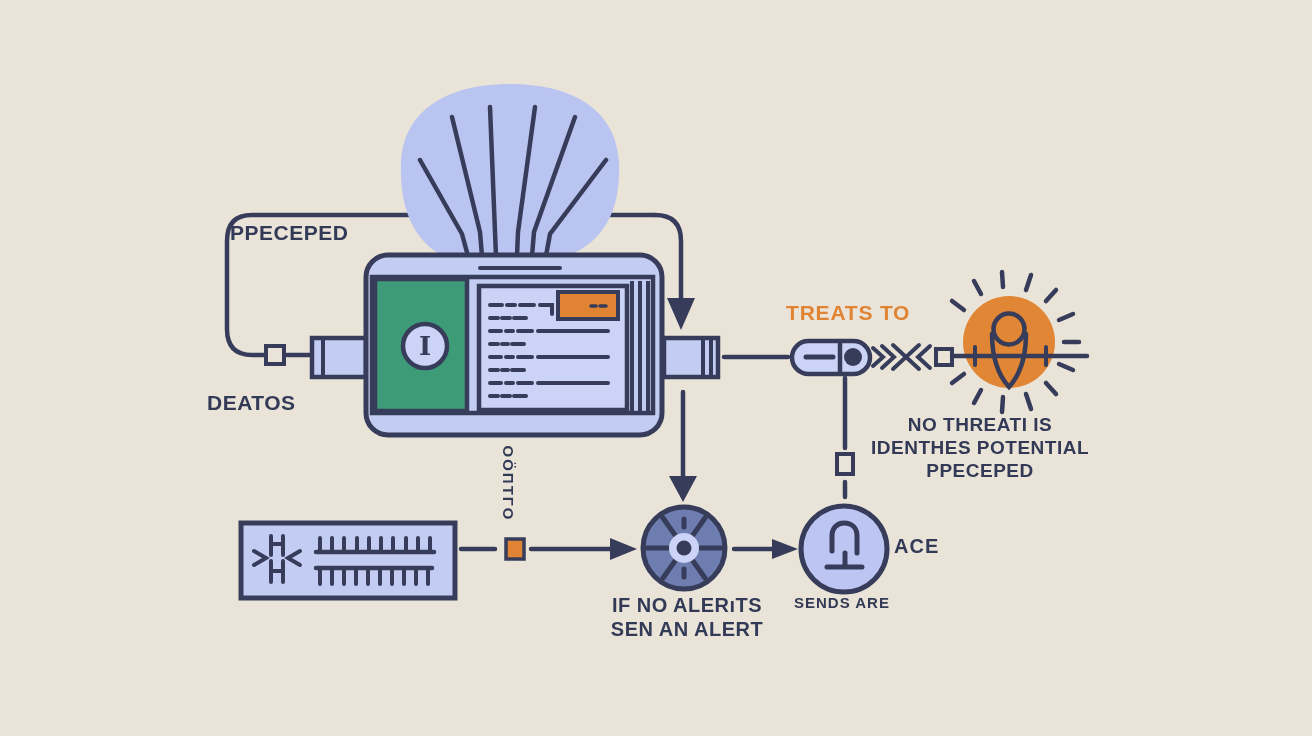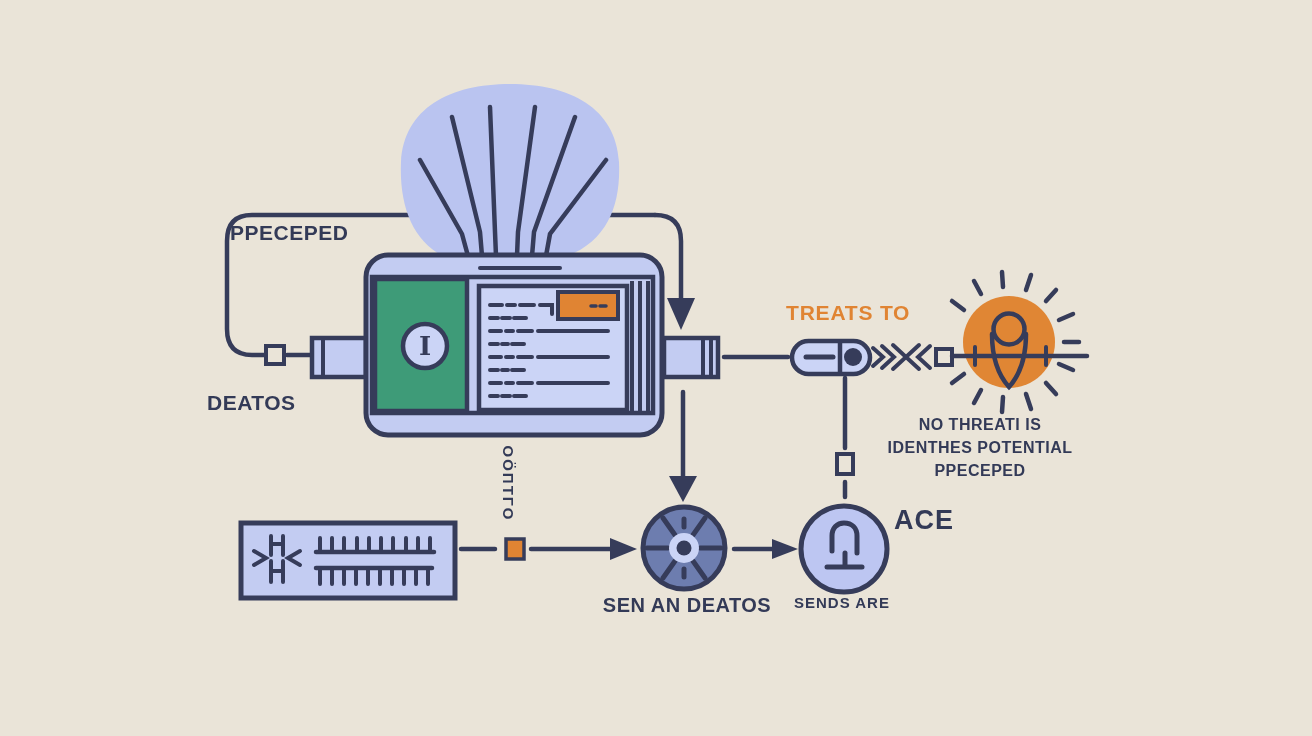--- a/index.html
+++ b/index.html
@@ -5,25 +5,25 @@
   html,body{margin:0;padding:0;background:#EAE4D8;}
   .canvas{
     position:relative;width:1312px;height:736px;background:#EAE4D8;
     font-family:"Liberation Sans", sans-serif;overflow:hidden;
   }
   .artwork{position:absolute;left:0;top:0;}
   .lbl{position:absolute;font-weight:bold;color:#333A57;letter-spacing:.5px;white-space:nowrap;}
   .lbl-perceived{left:230px;top:221px;font-size:21px;}
   .lbl-deatos{left:207px;top:391px;font-size:21px;text-align:center;}
   .lbl-treats{left:786px;top:301px;font-size:21px;color:#E08433;letter-spacing:.8px;text-align:right;}
-  .lbl-threat{left:855px;top:413px;width:250px;text-align:center;font-size:16px;line-height:23px;white-space:normal;}
+  .lbl-threat{left:855px;top:413px;width:250px;text-align:center;font-size:19px;line-height:23px;white-space:normal;}
   .lbl-threat span{display:block;}
   .lbl-alert{left:592px;top:593px;width:190px;text-align:center;font-size:20px;line-height:24px;white-space:normal;}
   .lbl-alert span{display:block;}
-  .lbl-ace{left:894px;top:505px;font-size:27px;letter-spacing:1px;}
+  .lbl-ace{left:894px;top:535px;font-size:20px;letter-spacing:1px;}
   .lbl-sends{left:794px;top:594px;font-size:15px;letter-spacing:1px;}
   .lbl-vertical{
     left:462px;top:475px;width:92px;text-align:center;font-size:15px;letter-spacing:2px;
     transform:rotate(90deg);transform-origin:center center;
   }
 </style>
 </head>
 <body>
 
 <div class="canvas">
@@ -189,21 +189,22 @@
 
   <div class="lbl lbl-treats">TREATS TO</div>
 
   <div class="lbl lbl-threat">
     <span>NO THREATI IS</span>
     <span>IDENTHES POTENTIAL</span>
     <span>PPECEPED</span>
   </div>
 
   <div class="lbl lbl-alert">
-    <span>SEN AN DEATOS</span>
+    <span>IF NO ALERıTS</span>
+    <span>SEN AN ALERT</span>
   </div>
 
   <div class="lbl lbl-ace">ACE</div>
 
   <div class="lbl lbl-sends">SENDS ARE</div>
 
   <div class="lbl lbl-vertical">OÖΠTΓO</div>
 </div>
 
 </body></html>

